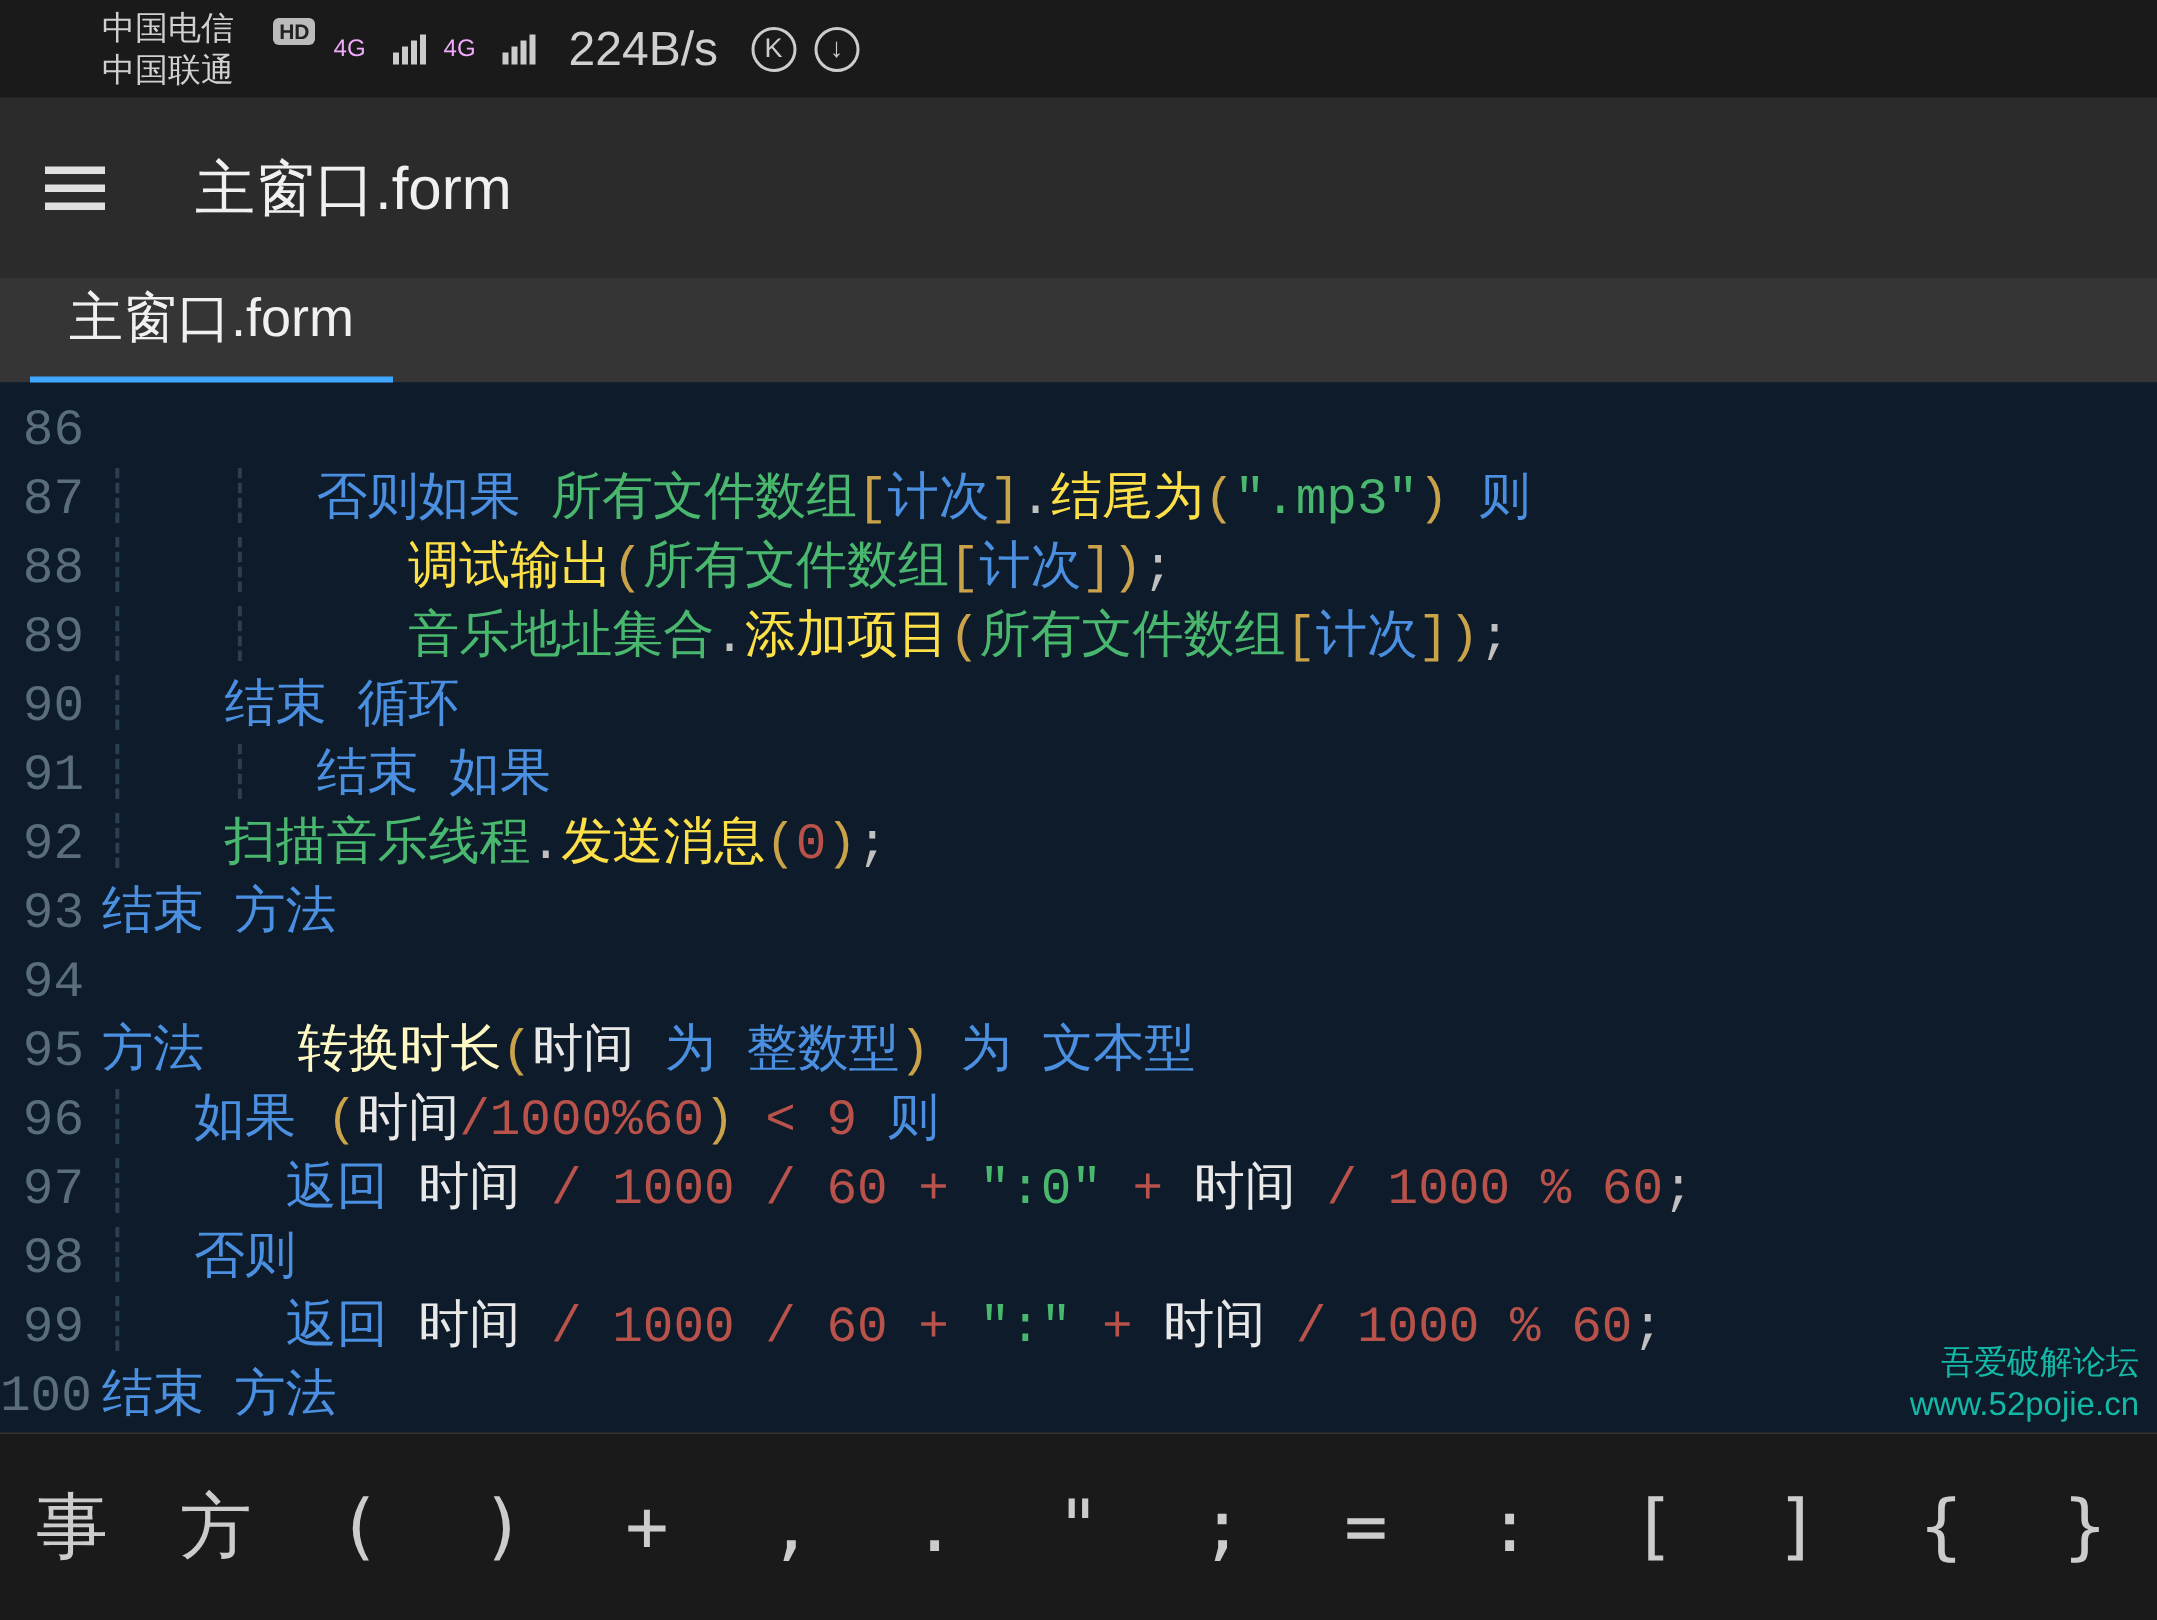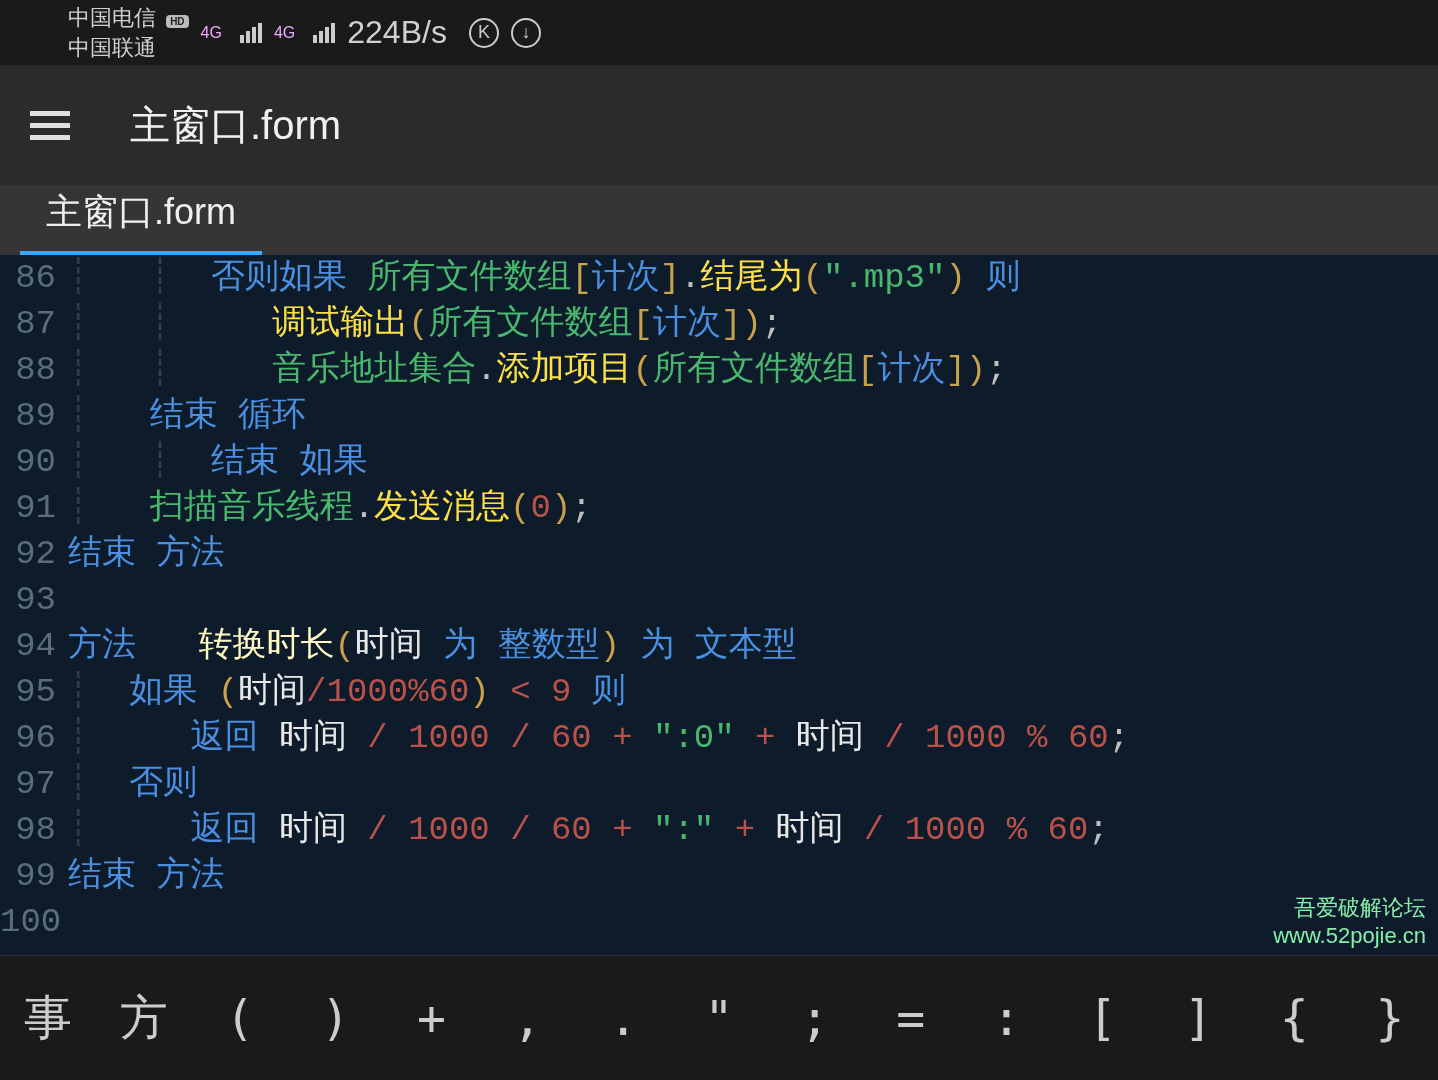--- a/index.html
+++ b/index.html
@@ -18,21 +18,21 @@
     height: 65px;
     display: flex;
     align-items: center;
     padding: 0 20px;
     gap: 12px;
     background: #1a1a1a;
     font-size: 24px;
     color: #d0d0d0;
   }
   .carriers { display: flex; flex-direction: column; font-size: 22px; line-height: 26px; padding-left: 48px;}
-  .hd-badge { background: #bbb; color: #222; font-size: 10px; padding: 1px 4px; border-radius: 4px; margin-left: 4px; font-weight: bold;}
+  .hd-badge { background: #bbb; color: #222; font-size: 14px; padding: 1px 4px; border-radius: 4px; margin-left: 20px; font-weight: bold;}
   .sig { display: inline-flex; align-items: flex-end; gap: 2px; margin-left: 6px;}
   .sig .bar { width: 4px; background: #ccc; }
   .sig .b1{height:8px}.sig .b2{height:12px}.sig .b3{height:16px}.sig .b4{height:20px}
   .fourg { font-size: 16px; color:#f0abfc;}
   .circle-icon { width:30px; height:30px; border:2px solid #ccc; border-radius:50%; display:inline-flex; align-items:center; justify-content:center; font-size:18px; color:#ccc;}
 
   
   .app-bar {
     height: 120px;
     display: flex;
@@ -62,20 +62,21 @@
   }
 
   
   .editor {
     display: flex;
     height: 700px;
     background: #0d1b2a;
     font-family: "Consolas", "Courier New", monospace;
     font-size: 34px;
     overflow: hidden;
+    align-items: flex-end;
   }
   .gutter {
     width: 64px;
     text-align: right;
     padding-right: 8px;
     color: #5a6d7a;
     user-select: none;
   }
   .gutter div { height: 46px; line-height: 46px; }
   .code {
@@ -121,21 +122,21 @@
     font-family: "Microsoft YaHei", "Consolas", monospace;
   }
 
   
   .watermark {
     position: absolute;
     right: 12px;
     bottom: 130px;
     text-align: right;
     font-size: 22px;
-    color: #86efac;
+    color: #14b8a6;
     line-height: 28px;
     pointer-events: none;
   }
 </style>
 </head>
 <body>
 
 <div class="status-bar">
   <div class="carriers">
     <div><span>中国电信</span> <span class="hd-badge">HD</span></div>
@@ -148,21 +149,21 @@
       <span class="bar b3"></span>
       <span class="bar b4"></span>
     </span>
   <span class="fourg">4G</span>
   <span class="sig">
       <span class="bar b1"></span>
       <span class="bar b2"></span>
       <span class="bar b3"></span>
       <span class="bar b4"></span>
     </span>
-  <span style="font-size:32px;">224B/s</span>
+  <span style="margin-left:10px;font-size:32px;">224B/s</span>
   <span class="circle-icon" style="margin-left:10px;">K</span>
   <span class="circle-icon">↓</span>
 </div>
 
 <div class="app-bar">
   <div class="menu-icon">
       <div></div>
       <div></div>
       <div></div>
     </div>

